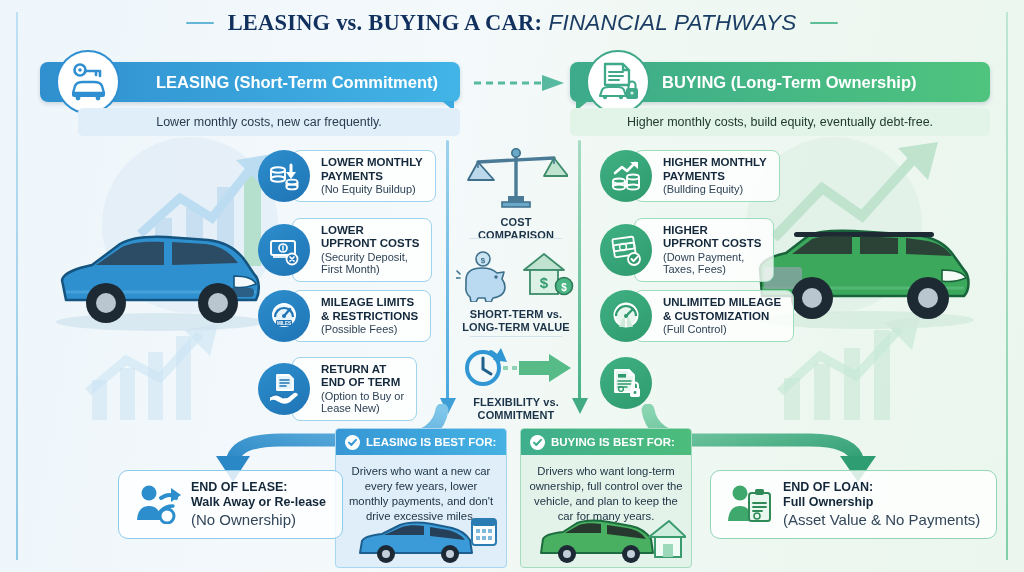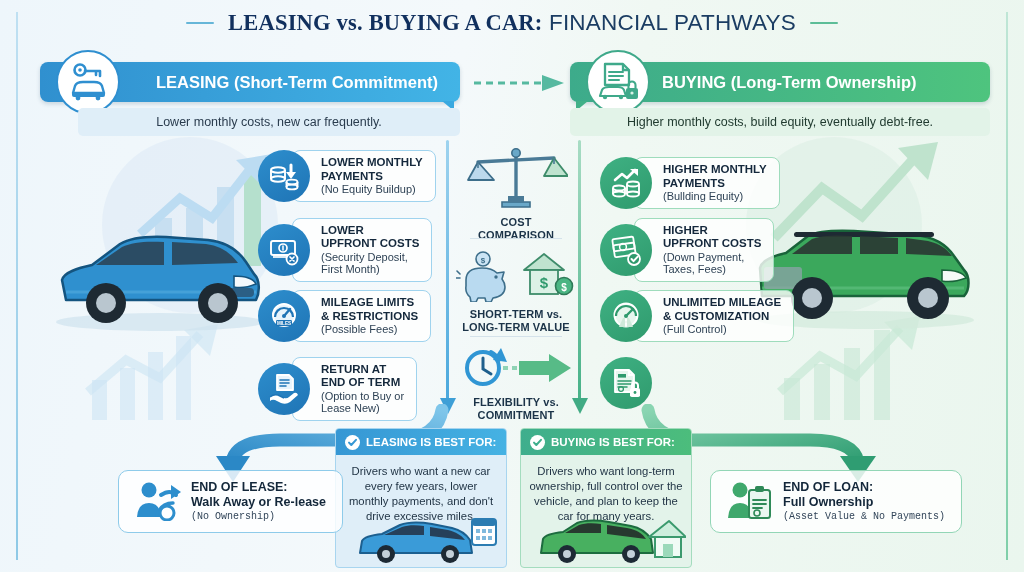--- a/index.html
+++ b/index.html
@@ -29,21 +29,21 @@
     display: flex; align-items: center; justify-content: center; gap: 14px;
   }
   .title-rule { height: 2px; width: 28px; border-radius: 2px; }
   .title-rule.l { background: #66b6d8; }
   .title-rule.r { background: #5cbd97; }
   .title-text {
     font-size: 22.5px; letter-spacing: .2px; color: #11305e;
     white-space: nowrap;
   }
   .title-text .strong { font-weight: bold; font-family: Liberation Serif, serif; }
-  .title-text .light { font-weight: normal; color: #1b3d63; }
+  .title-text .light { font-weight: normal; color: #1b3d63; font-style: italic; }
 
   
   .hdr {
     position: absolute; height: 40px; border-radius: 8px;
     display: flex; align-items: center;
     color: #fff; font-size: 16.5px; font-weight: bold;
     box-shadow: 0 2px 4px rgba(20,60,90,.18);
   }
   .hdr-lease { left: 40px; top: 62px; width: 420px;
     background: linear-gradient(90deg,#3090cf 0%,#42b4e6 100%);
@@ -122,21 +122,21 @@
 
   
   .out {
     position: absolute; display: flex; align-items: center; gap: 10px;
     padding: 9px 16px; border-radius: 10px; background: rgba(255,255,255,.82);
   }
   .out.blue  { border: 1.5px solid #8ecbea; }
   .out.green { border: 1.5px solid #92d6b6; }
   .out-t1 { font-size: 12.5px; font-weight: bold; color: #13273a; line-height: 1.2; }
   .out-t2 { font-size: 12.5px; font-weight: bold; color: #13273a; line-height: 1.25; }
-  .out-t3 { font-size: 10px; color: #33465a; line-height: 1.2; font-family: Liberation Mono, monospace; }
+  .out-t3 { font-size: 15px; color: #33465a; line-height: 1.2; }
 </style>
 </head>
 <body>
 
 <div id="stage">
 
   <div class="frame-l"></div>
   <div class="frame-r"></div>
 
   <svg class="bg" style="left:40px;top:130px;" width="280" height="290">
@@ -331,21 +331,21 @@
       </svg>
     </div>
     <div class="card-body blue">
       <div class="card-title" style="white-space:pre-line">RETURN AT
 END OF TERM</div>
       <div class="card-sub" style="white-space:pre-line">(Option to Buy or
 Lease New)</div>
     </div>
   </div>
 
-  <div class="card" style="left:600px;top:150px;margin-top:7px;">
+  <div class="card" style="left:600px;top:150px;">
     <div class="card-ico green">
       <svg width="32" height="32" viewBox="0 0 32 32">
         <g fill="none" stroke="#fff" stroke-width="1.9">
           <ellipse cx="9" cy="21" rx="6" ry="2.5"></ellipse>
             <path d="M3 21v6"></path>
             <path d="M15 21v6"></path>
           <ellipse cx="9" cy="27" rx="6" ry="2.5"></ellipse>
         </g>
         <g fill="none" stroke="#fff" stroke-width="1.9">
           <ellipse cx="23" cy="17" rx="6" ry="2.5"></ellipse>

